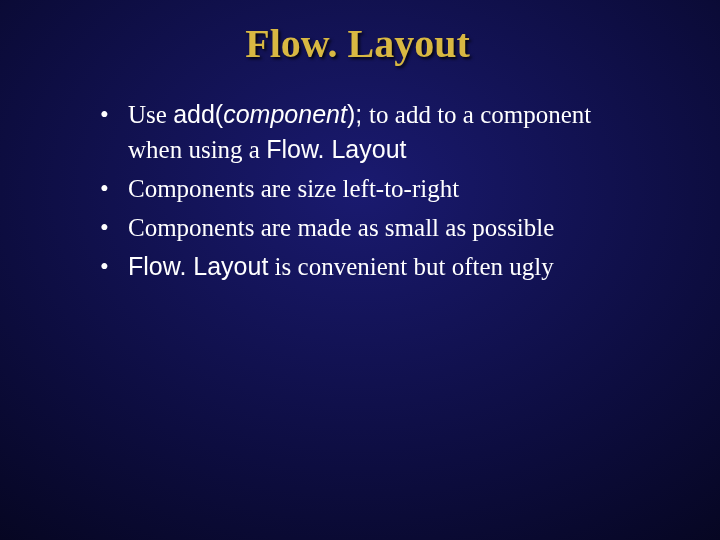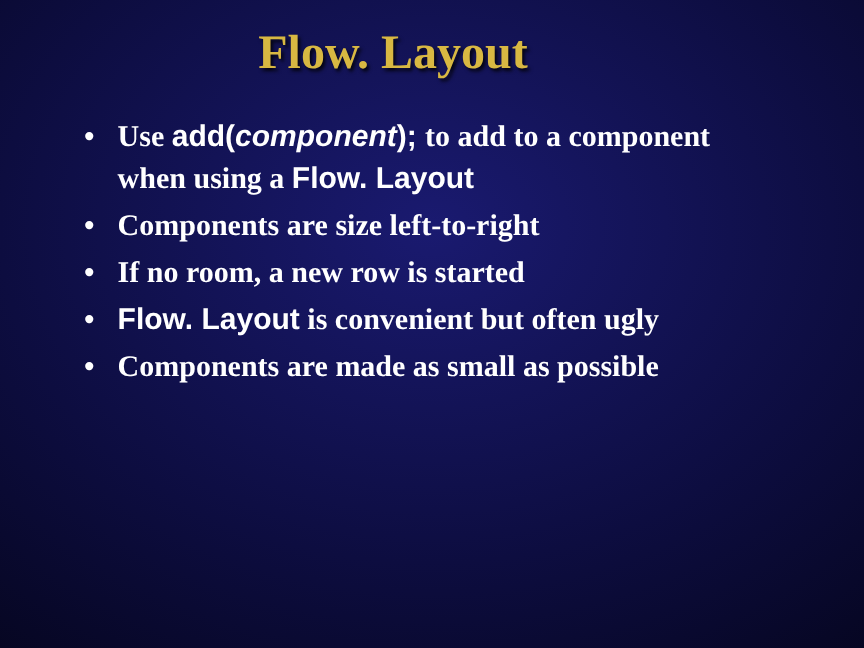--- a/index.html
+++ b/index.html
@@ -12,20 +12,21 @@
   body {
     background: radial-gradient(ellipse 900px 700px at 50% 35%, #1a1a70 0%, #0d0d40 40%, #030315 75%, #000005 100%);
     font-family: "Times New Roman", Times, serif;
     color: #ffffff;
   }
   .slide {
     width: 655px;
     height: 540px;
     box-sizing: border-box;
     padding: 20px 40px 40px 40px;
+    margin-left: 30px;
   }
   .title {
     text-align: center;
     font-family: "Comic Sans MS", "Chalkboard SE", cursive;
     font-size: 40px;
     font-weight: bold;
     color: #d8b842;
     text-shadow: 2px 2px 3px rgba(0,0,0,0.8);
     margin-bottom: 30px;
   }
@@ -33,21 +34,20 @@
     list-style: none;
     padding: 0;
     margin: 0 0 0 30px;
     font-size: 25px;
     line-height: 1.4;
   }
   ul.bullets li {
     position: relative;
     padding-left: 28px;
     margin-bottom: 4px;
-    font-weight: bold;
   }
   ul.bullets li::before {
     content: "•";
     position: absolute;
     left: 0;
     top: 0;
     font-size: 25px;
   }
   .code {
     font-family: Arial, Helvetica, sans-serif;
@@ -59,19 +59,18 @@
 </head>
 <body>
 
 <div class="slide">
   <div class="title">Flow. Layout</div>
   <ul class="bullets">
     <li>
       <span>Use  </span><span class="code">add(</span><span class="code italic">component</span><span class="code">); </span><span>  to add to a component when using a </span><span class="code">Flow. Layout</span>
     </li>
     <li>Components are size left-to-right</li>
-    <li>If no room, a new row is started</li>
+    <li>Components are made as small as possible</li>
     <li>
       <span class="code">Flow. Layout</span><span> is convenient but often ugly</span>
     </li>
-    <li>Components are made as small as possible</li>
   </ul>
 </div>
 
 </body></html>

